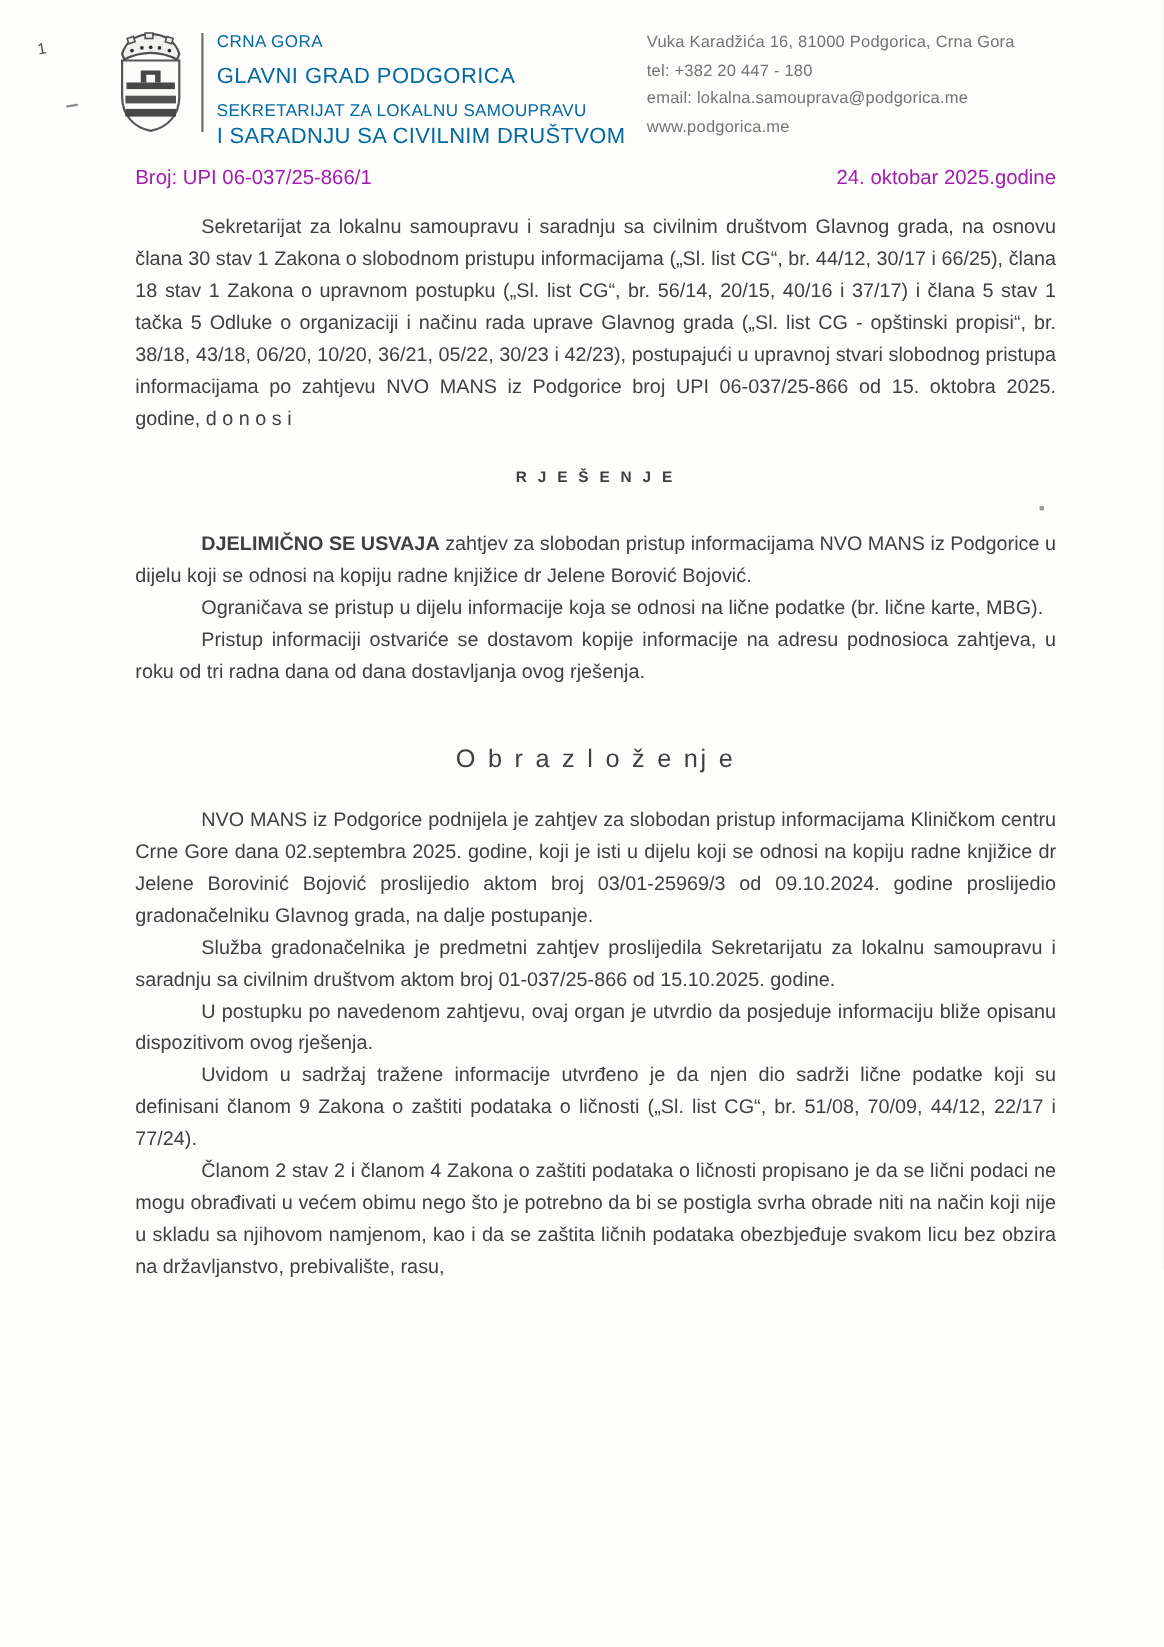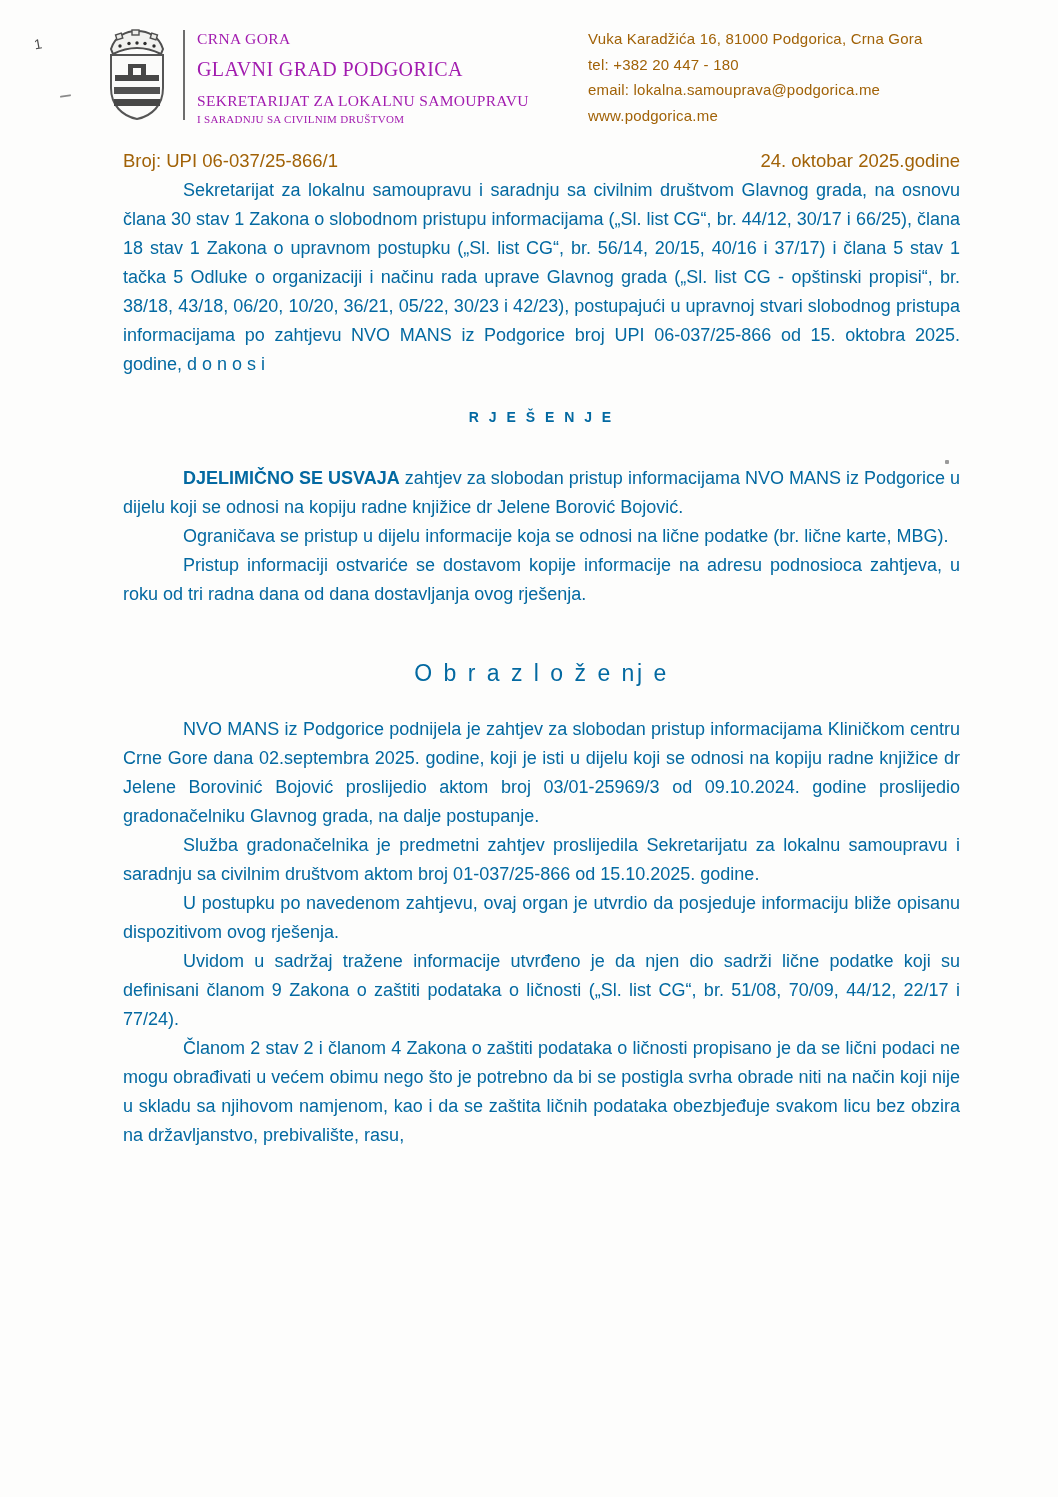--- a/index.html
+++ b/index.html
@@ -22,37 +22,37 @@
     background:#8a8a8a;transform:rotate(-8deg);border-radius:1px;
   }
   .artifact-dot{
     position:absolute;left:945px;top:460px;width:4px;height:4px;
     background:#9a9a9a;border-radius:1px;
   }
   
   .letterhead{position:absolute;left:0;top:0;width:1058px;height:140px;}
   .emblem{position:absolute;left:102px;top:28px;width:70px;height:95px;}
   .lh-divider{position:absolute;left:183px;top:30px;width:2px;height:90px;background:#6d6d6d;}
-  .org-block{position:absolute;left:197px;top:30px;width:380px;color:#a21caf;font-family:Liberation Serif, serif;}
+  .org-block{position:absolute;left:197px;top:30px;width:380px;color:#0369a1;}
   .org-line1{font-size:15.5px;letter-spacing:.4px;margin-bottom:10px;}
   .org-line2{font-size:20px;letter-spacing:.4px;margin-bottom:11px;}
   .org-line3{font-size:15.5px;letter-spacing:.3px;margin-bottom:3px;}
-  .org-line4{font-size:11px;letter-spacing:.3px;}
-  .contact-block{position:absolute;left:588px;top:30px;width:390px;color:#a16207;}
+  .org-line4{font-size:20px;letter-spacing:.3px;}
+  .contact-block{position:absolute;left:588px;top:30px;width:390px;color:#737373;}
   .contact-block div{font-size:15px;margin-bottom:8.5px;letter-spacing:.2px;}
   
   .ref-row{
     position:absolute;left:123px;top:150px;width:837px;
     display:flex;justify-content:space-between;
-    font-size:18.5px;color:#a16207;
+    font-size:18.5px;color:#a21caf;
   }
   
   .doc-body{
-    position:absolute;left:123px;top:176px;width:837px;
-    font-size:18px;line-height:29px;color:#0369a1;
+    position:absolute;left:123px;top:192px;width:837px;
+    font-size:18px;line-height:29px;color:#404040;
   }
   .para{
     margin:0;text-indent:60px;text-align:justify;
   }
   .heading-rjesenje{
     margin:24px 0 32px 0;text-align:center;
     font-weight:bold;font-size:14px;letter-spacing:3px;
     text-indent:0;
   }
   .heading-obrazlozenje{

